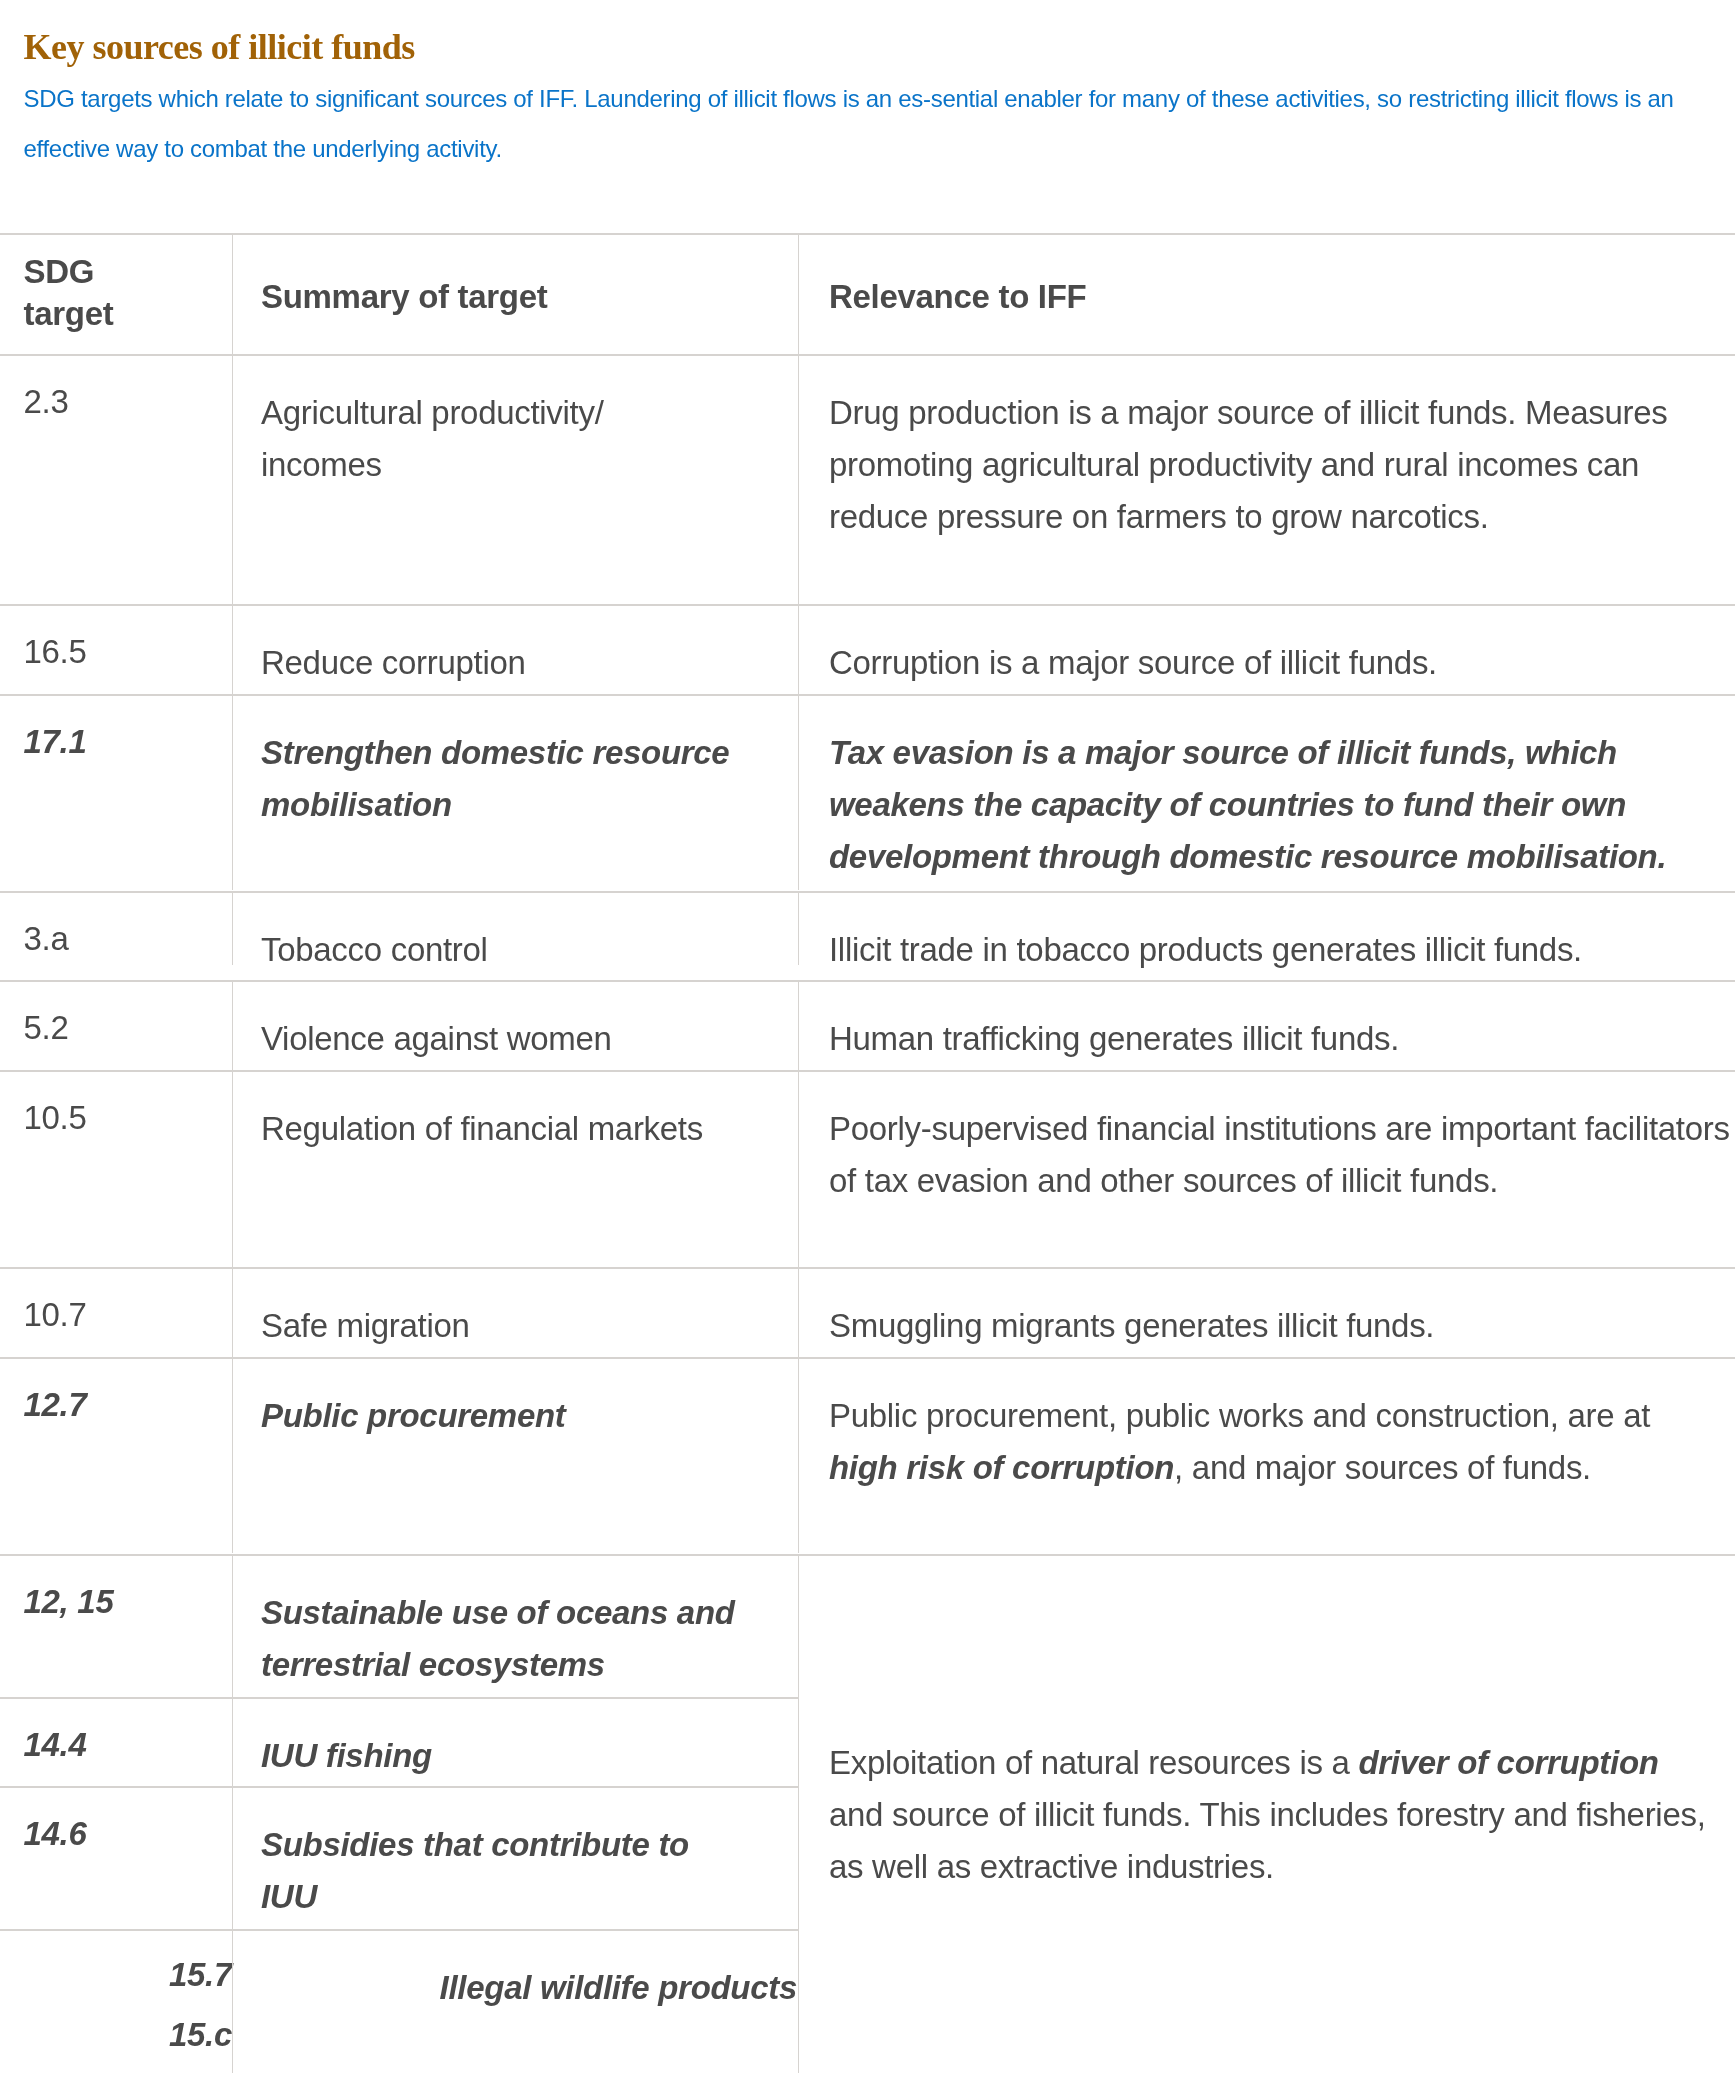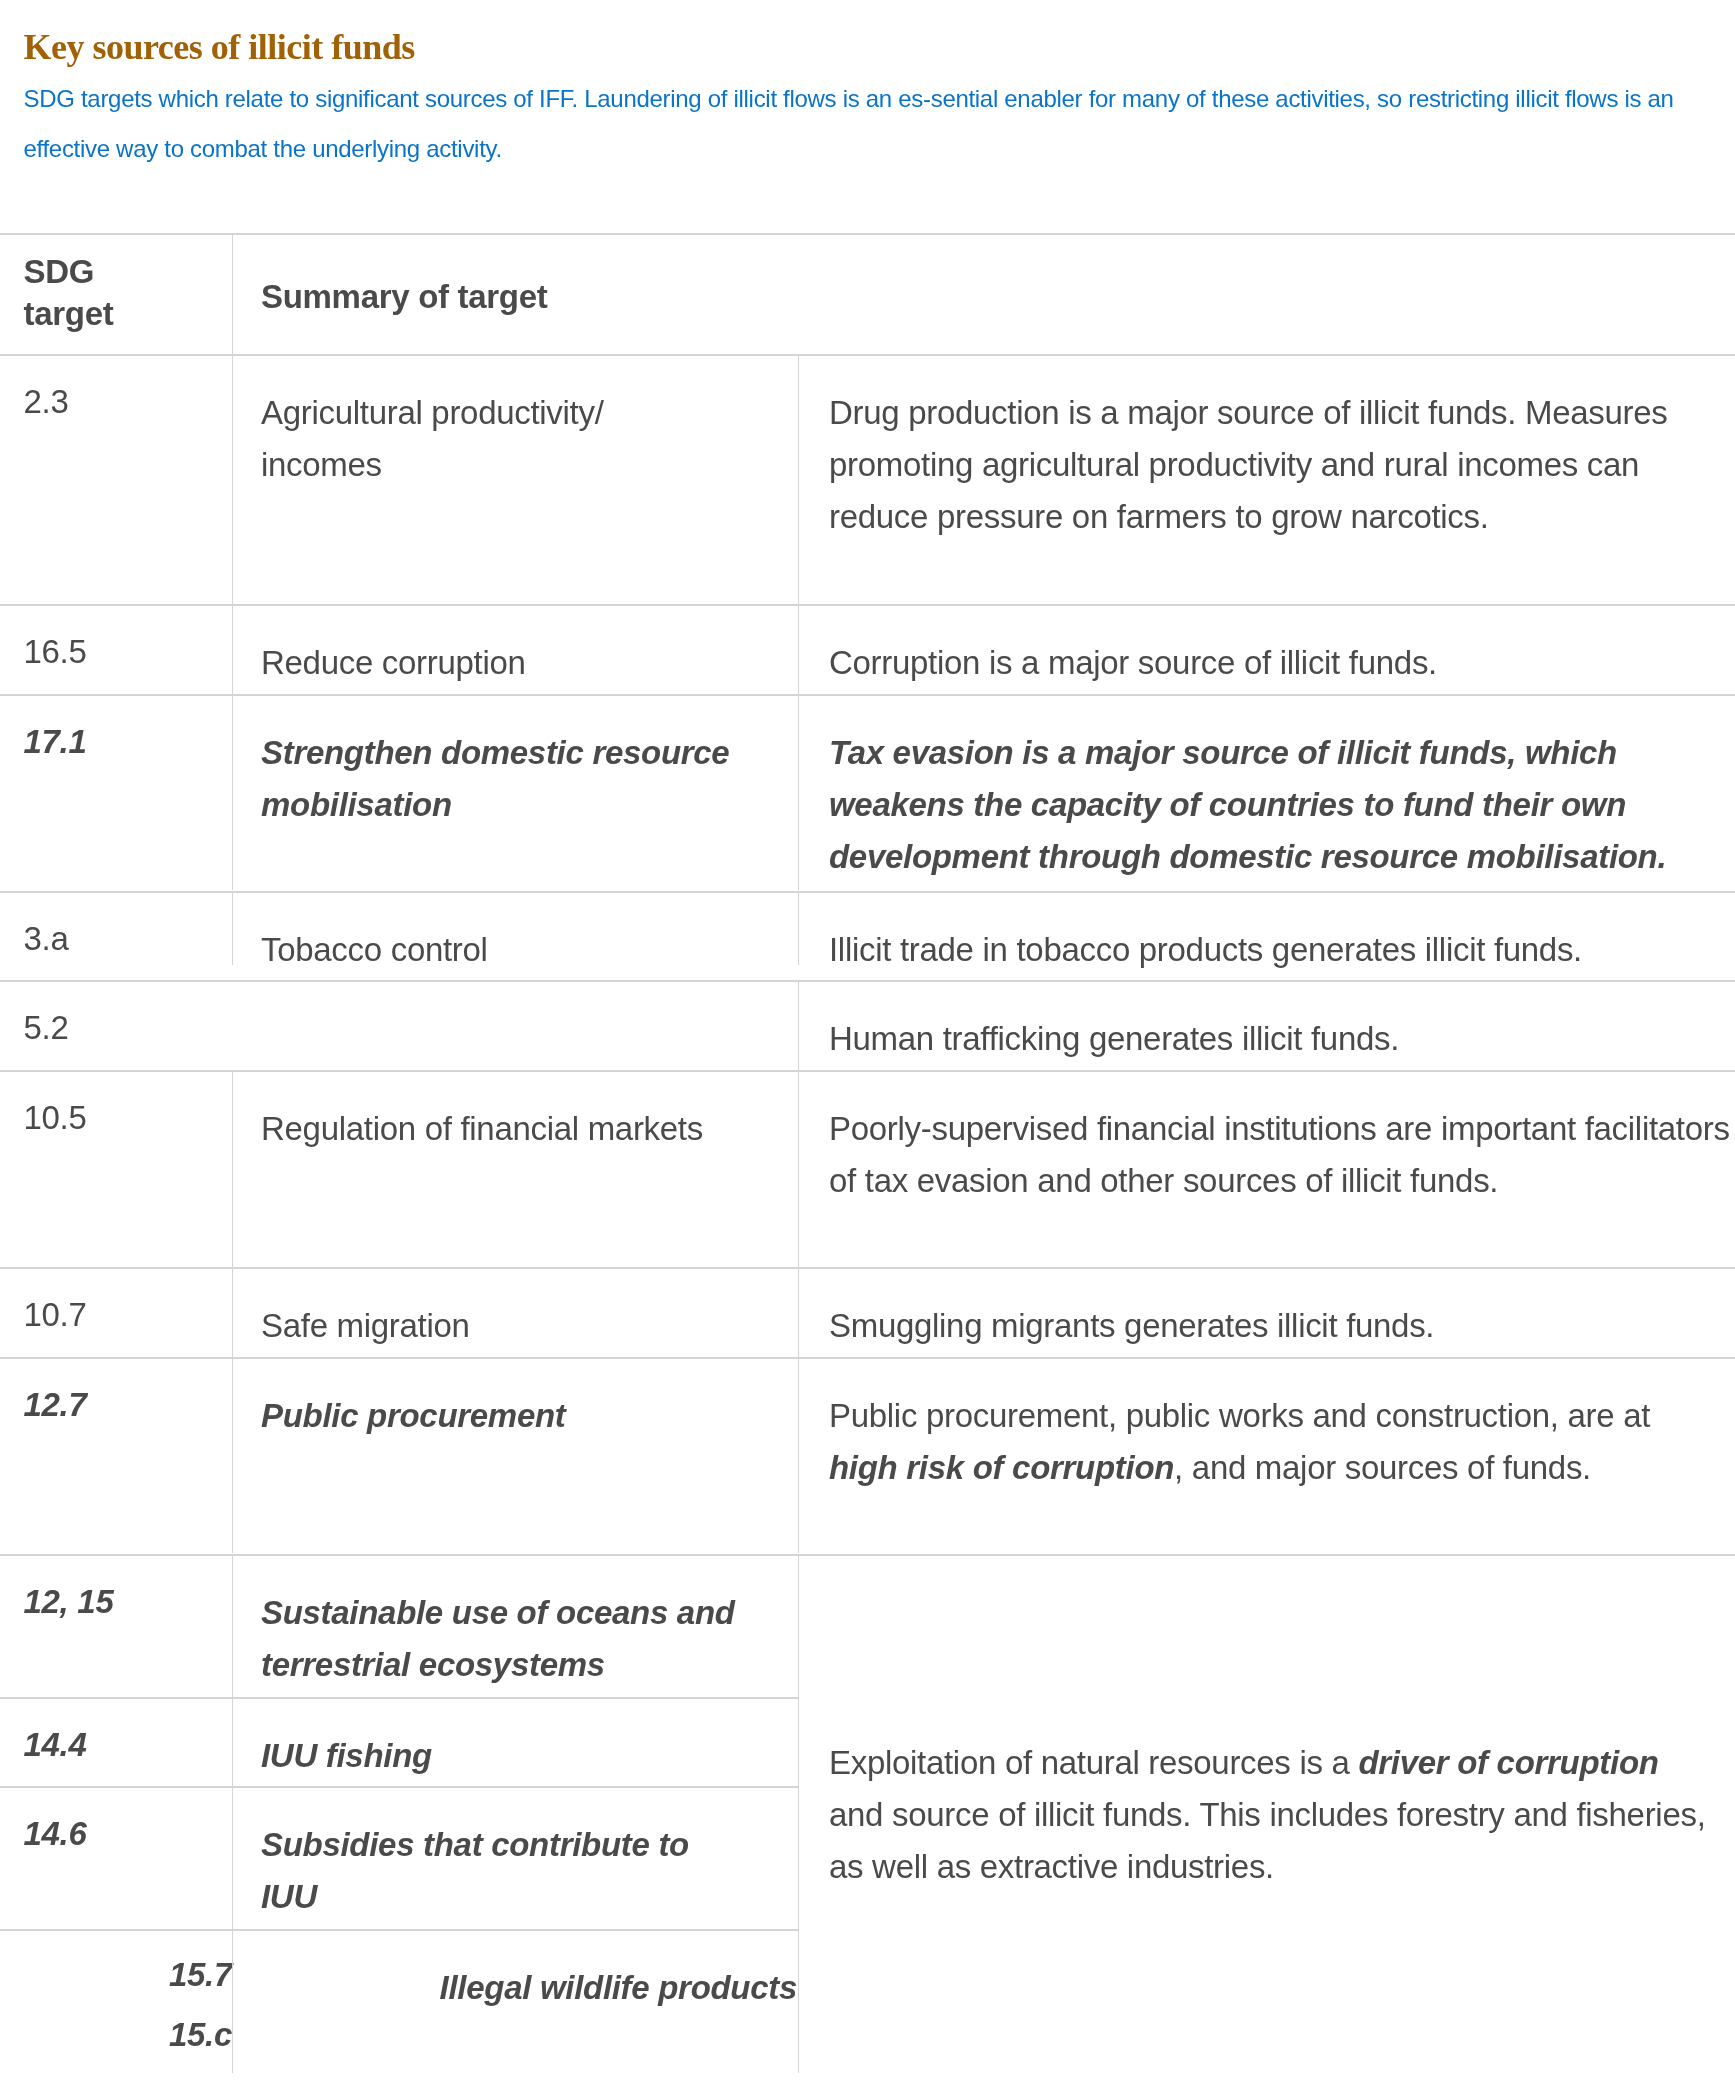--- a/index.html
+++ b/index.html
@@ -49,20 +49,23 @@
 
 <div class="tbl">
 
   <div class="row hdr" style="top:0;height:121px;">
     <div class="cell c1">
         <div class="txt" style="width:109px;">SDG target</div>
       </div>
     <div class="cell c2">
         <div class="txt">Summary of target</div>
       </div>
+    <div class="cell c3">
+        <div class="txt">Relevance to IFF</div>
+      </div>
   </div>
 
   <div class="row" style="top:121px;height:250px;">
     <div class="cell c1">
         <div class="txt">2.3</div>
       </div>
     <div class="cell c2">
         <div class="txt" style="width:470px;">Agricultural productivity/ incomes</div>
       </div>
     <div class="cell c3">
@@ -102,20 +105,23 @@
         <div class="txt">Tobacco control</div>
       </div>
     <div class="cell c3">
         <div class="txt" style="white-space:nowrap;">Illicit trade in tobacco products generates illicit funds.</div>
       </div>
   </div>
 
   <div class="row" style="top:747px;height:90px;">
     <div class="cell c1">
         <div class="txt">5.2</div>
+      </div>
+    <div class="cell c2">
+        <div class="txt">Violence against women</div>
       </div>
     <div class="cell c3">
         <div class="txt">Human trafficking generates illicit funds.</div>
       </div>
   </div>
 
   <div class="row" style="top:837px;height:197px;">
     <div class="cell c1">
         <div class="txt">10.5</div>
       </div>

